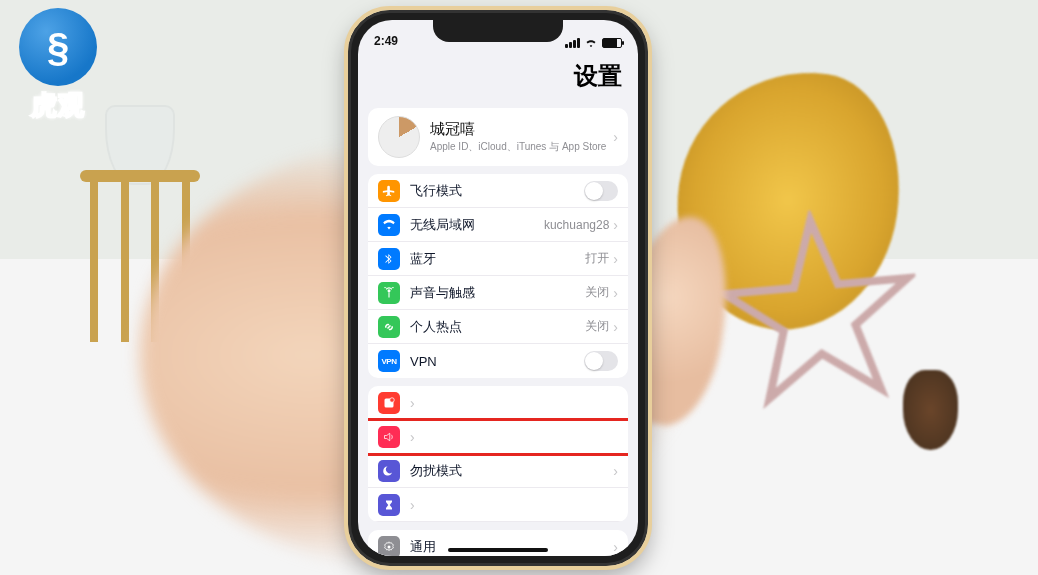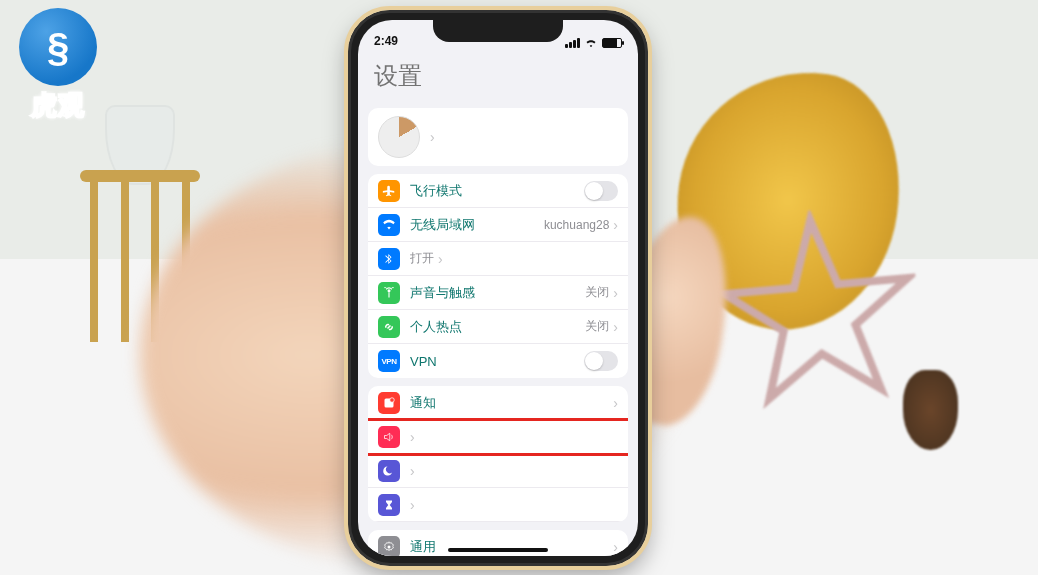--- a/index.html
+++ b/index.html
@@ -106,39 +106,39 @@
   .sig-bars span:nth-child(4){height:10px;}
   .wifi{width:14px;height:10px;}
   .battery{
     width:20px;height:10px;border:1px solid #111;border-radius:2px;position:relative;
   }
   .battery::after{content:"";position:absolute;right:-3px;top:2px;width:2px;height:4px;background:#111;border-radius:1px;}
   .battery .fill{height:100%;width:80%;background:#111;}
 
   
   .page-title{
-    font-size:24px;font-weight:400;color:#737373;padding:10px 16px 8px;
+    font-size:24px;font-weight:700;color:#000000;padding:10px 16px 8px;text-align:right;
   }
 
   .scroll{flex:1;overflow:hidden;}
 
   .group{
     margin:8px 10px;background:#fff;border-radius:10px;overflow:hidden;
   }
   .row{
     display:flex;align-items:center;min-height:34px;padding:5px 10px;
     border-bottom:1px solid #eceaef;position:relative;
   }
   .row:last-child{border-bottom:none;}
   .row .icon-box{
     width:22px;height:22px;border-radius:5px;margin-right:10px;
     display:flex;align-items:center;justify-content:center;color:#fff;
     flex-shrink:0;font-size:12px;
   }
-  .row .label{flex:1;font-size:13px;color:#0f766e;}
+  .row .label{flex:1;font-size:13px;color:#0f172a;}
   .row .value{font-size:12px;color:#8e8e93;margin-right:4px;}
   .row .chev{color:#c6c6c8;font-size:14px;flex-shrink:0;}
   .toggle{
     width:34px;height:20px;border-radius:10px;background:#e4e4e8;position:relative;flex-shrink:0;
   }
   .toggle .knob{position:absolute;top:1px;left:1px;width:18px;height:18px;border-radius:50%;background:#fff;box-shadow:0 1px 2px rgba(0,0,0,0.2);}
 
   
   .apple-id-row{padding:8px 10px;}
   .avatar{
@@ -210,20 +210,24 @@
       </div>
     </div>
 
     <div class="page-title">设置</div>
 
     <div class="scroll">
 
       <div class="group">
         <div class="row apple-id-row">
           <div class="avatar"></div>
+          <div style="flex:1">
+            <div class="name">城冠嘻</div>
+            <div class="sub">Apple ID、iCloud、iTunes 与 App Store</div>
+          </div>
           <span class="chev">›</span>
         </div>
       </div>
 
       <div class="group" id="group-network">
           <div class="row">
             <div class="icon-box" style="background: rgb(255, 149, 0);">
               <svg viewBox="0 0 16 16" width="14" height="14" fill="#fff">
                 <path d="M14 8l-5-1V3.5a1.5 1.5 0 00-3 0V7l-5 1v2l5-1v3l-1.5 1v1L8 13l2.5 1v-1L9 12V9l5 1z"></path>
               </svg>
@@ -242,20 +246,21 @@
             <span class="label">无线局域网</span>
             <span class="value">kuchuang28</span>
             <span class="chev">›</span>
           </div>
           <div class="row">
             <div class="icon-box" style="background: rgb(0, 122, 255);">
               <svg viewBox="0 0 16 16" width="10" height="14" fill="#fff">
                 <path d="M7 0v6L3 2 2 3l5 5-5 5 1 1 4-4v6l5-5-3-3 3-3zM8 2.8L10.2 5 8 7.2zM8 8.8L10.2 11 8 13.2z"></path>
               </svg>
             </div>
+            <span class="label">蓝牙</span>
             <span class="value">打开</span>
             <span class="chev">›</span>
           </div>
           <div class="row">
             <div class="icon-box" style="background: rgb(52, 199, 89);">
               <svg viewBox="0 0 16 16" width="12" height="12" fill="#fff">
                 <circle cx="8" cy="5" r="2"></circle>
                 <path d="M8 7v7M4 3a6 6 0 018 0M2 1a9 9 0 0112 0" stroke="#fff" stroke-width="1.5" fill="none"></path>
               </svg>
             </div>
@@ -285,37 +290,37 @@
         </div>
 
       <div class="group" id="group-notifications" style="position:relative">
           <div class="row">
             <div class="icon-box" style="background: rgb(255, 59, 48);">
               <svg viewBox="0 0 16 16" width="12" height="12" fill="#fff">
                 <rect x="2" y="2" width="12" height="12" rx="2"></rect>
                 <circle cx="12" cy="4" r="3" fill="#ff3b30" stroke="#fff"></circle>
               </svg>
             </div>
-            <span class="label">通知</span>
             <span class="chev">›</span>
           </div>
           <div class="row" id="hl-row">
             <div class="icon-box" style="background: rgb(255, 45, 85);">
               <svg viewBox="0 0 16 16" width="12" height="12" fill="#fff">
                 <path d="M2 6v4h3l4 3V3L5 6zM11 5a4 4 0 010 6" stroke="#fff" fill="none"></path>
               </svg>
             </div>
             <span class="chev">›</span>
           </div>
           <div class="row">
             <div class="icon-box" style="background: rgb(88, 86, 214);">
               <svg viewBox="0 0 16 16" width="12" height="12" fill="#fff">
                 <path d="M12 10A6 6 0 116 2a5 5 0 006 8z"></path>
               </svg>
             </div>
+            <span class="label">勿扰模式</span>
             <span class="chev">›</span>
           </div>
           <div class="row">
             <div class="icon-box" style="background: rgb(88, 86, 214);">
               <svg viewBox="0 0 16 16" width="12" height="12" fill="#fff">
                 <path d="M4 2h8v2l-3 4 3 4v2H4v-2l3-4-3-4z"></path>
               </svg>
             </div>
             <span class="chev">›</span>
           </div>

